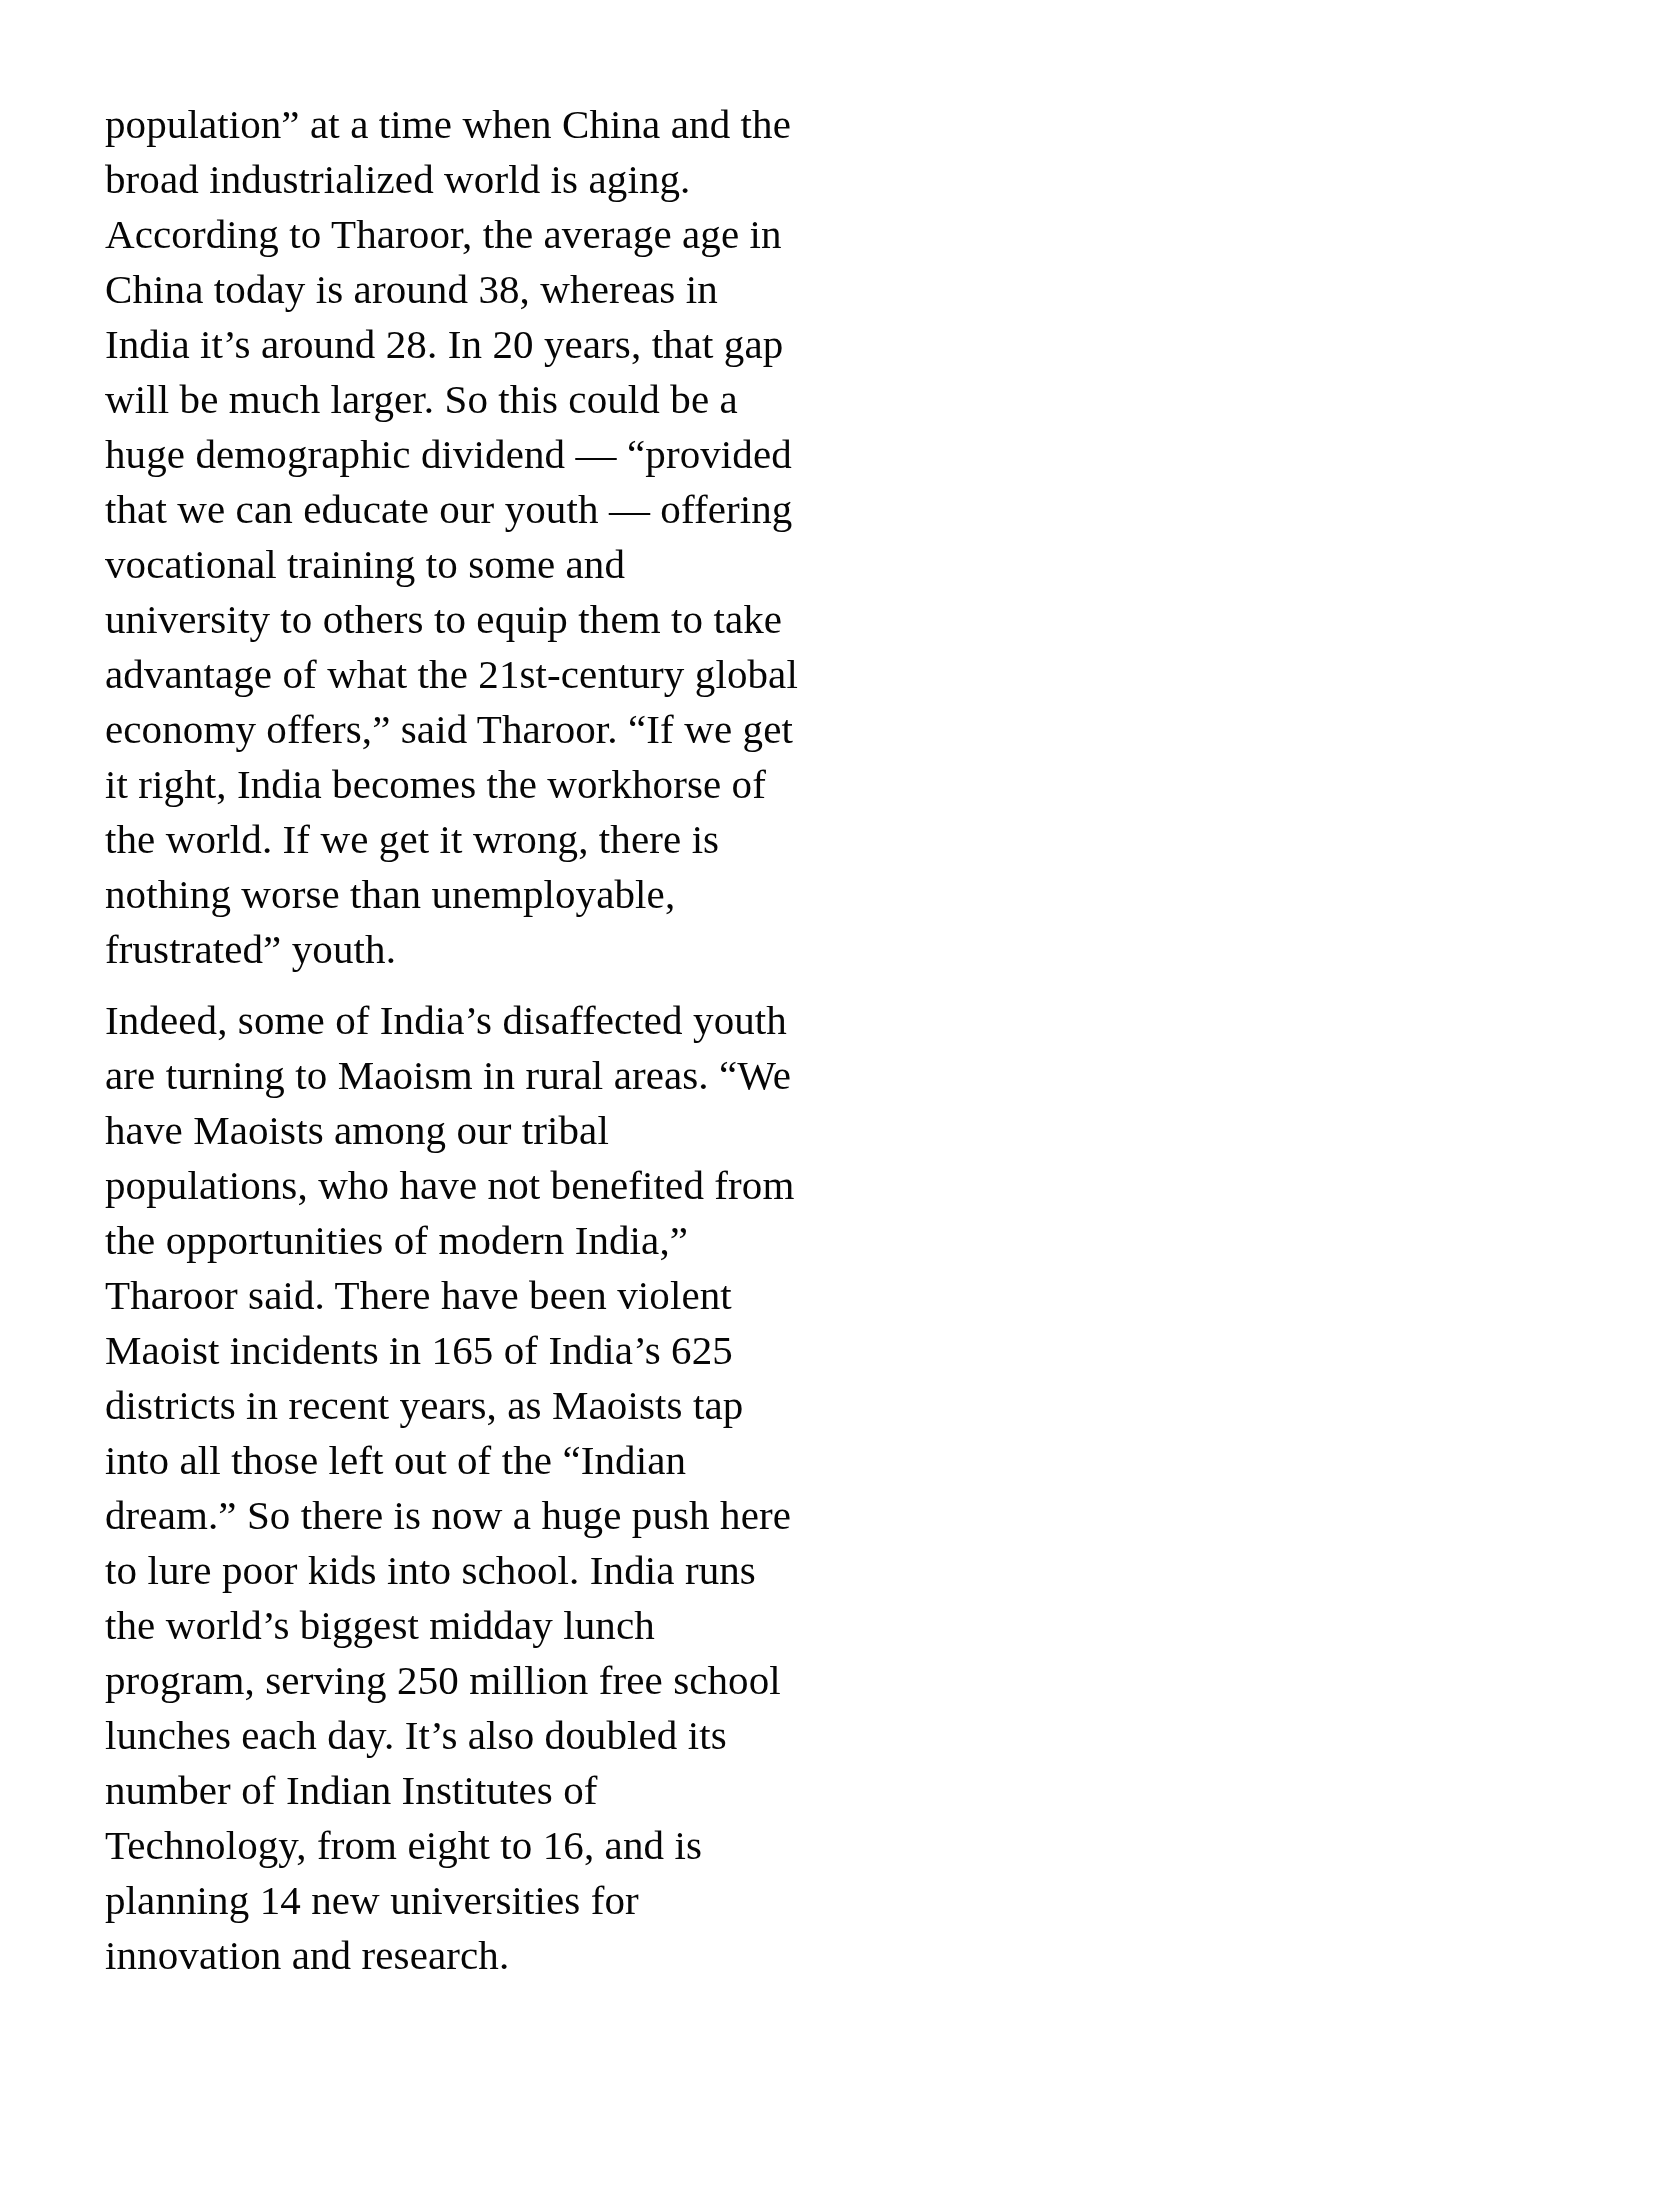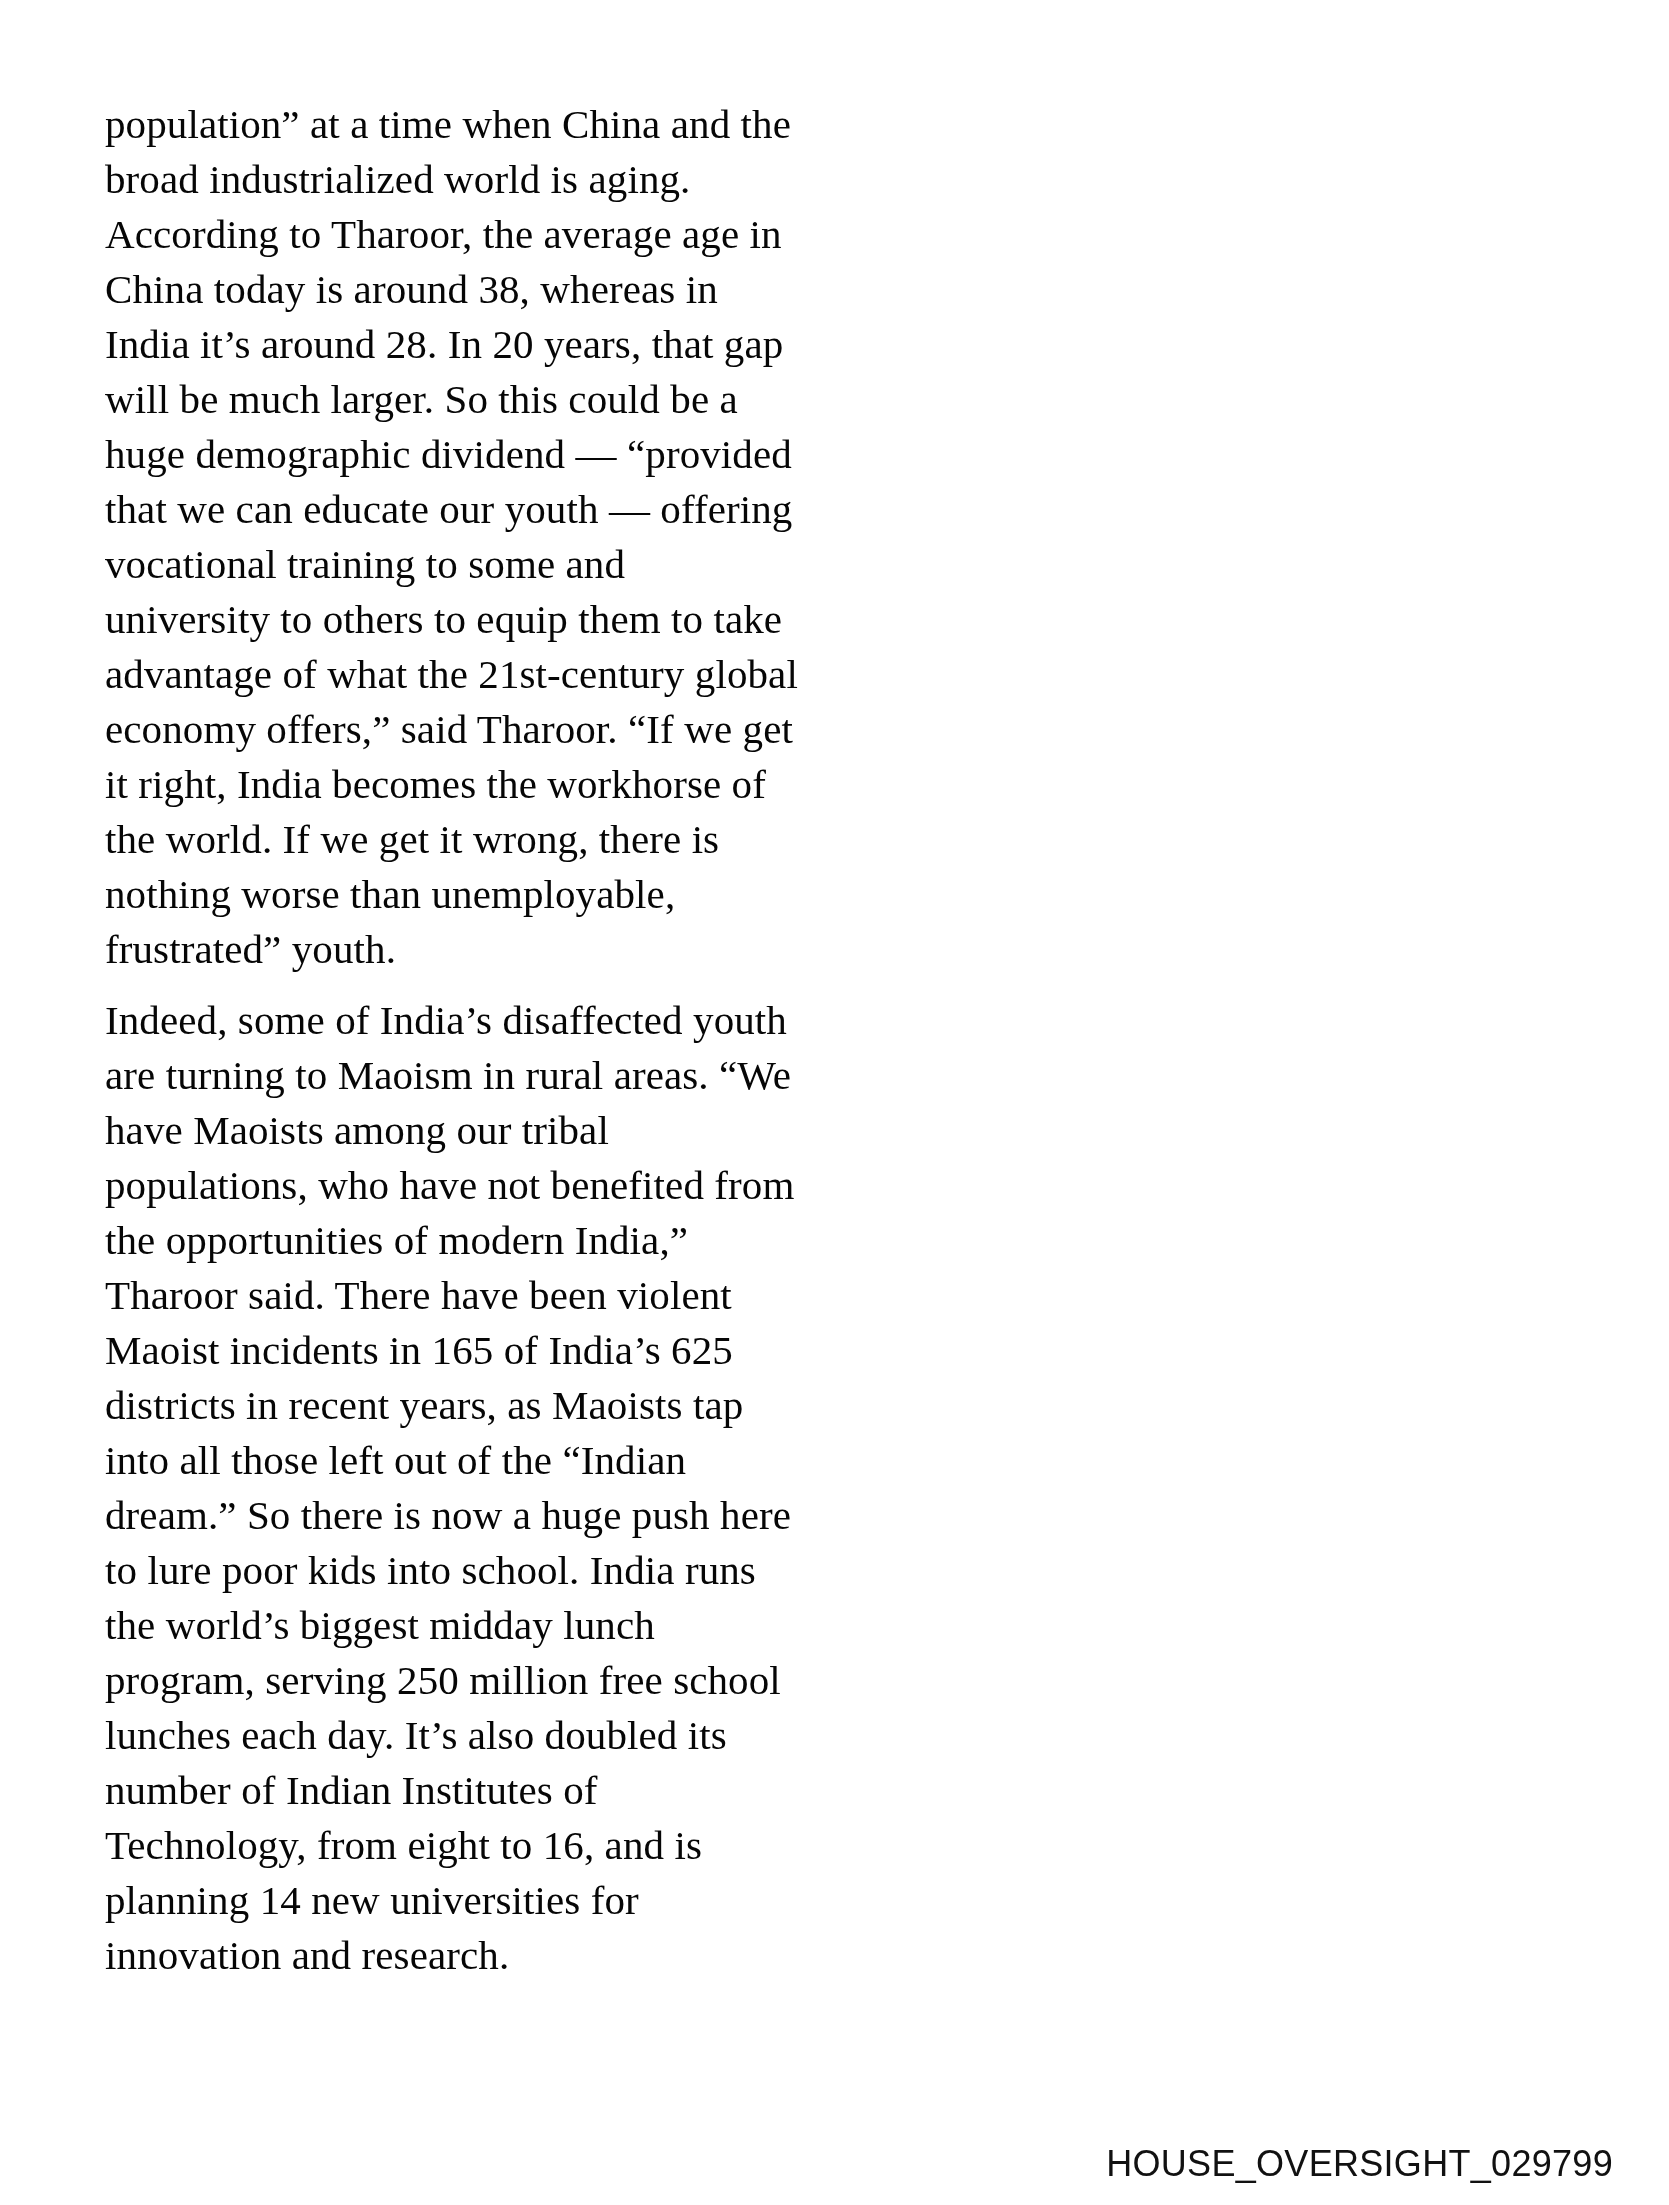--- a/index.html
+++ b/index.html
@@ -75,16 +75,15 @@
 to lure poor kids into school. India runs
 the world’s biggest midday lunch
 program, serving 250 million free school
 lunches each day. It’s also doubled its
 number of Indian Institutes of
 Technology, from eight to 16, and is
 planning 14 new universities for
 innovation and research.</div>
   </div>
 
-  <div class="bates-footer">HOUSE_OVERSIGHT_029799</div>
 
 </div>
 
 
 </body></html>

